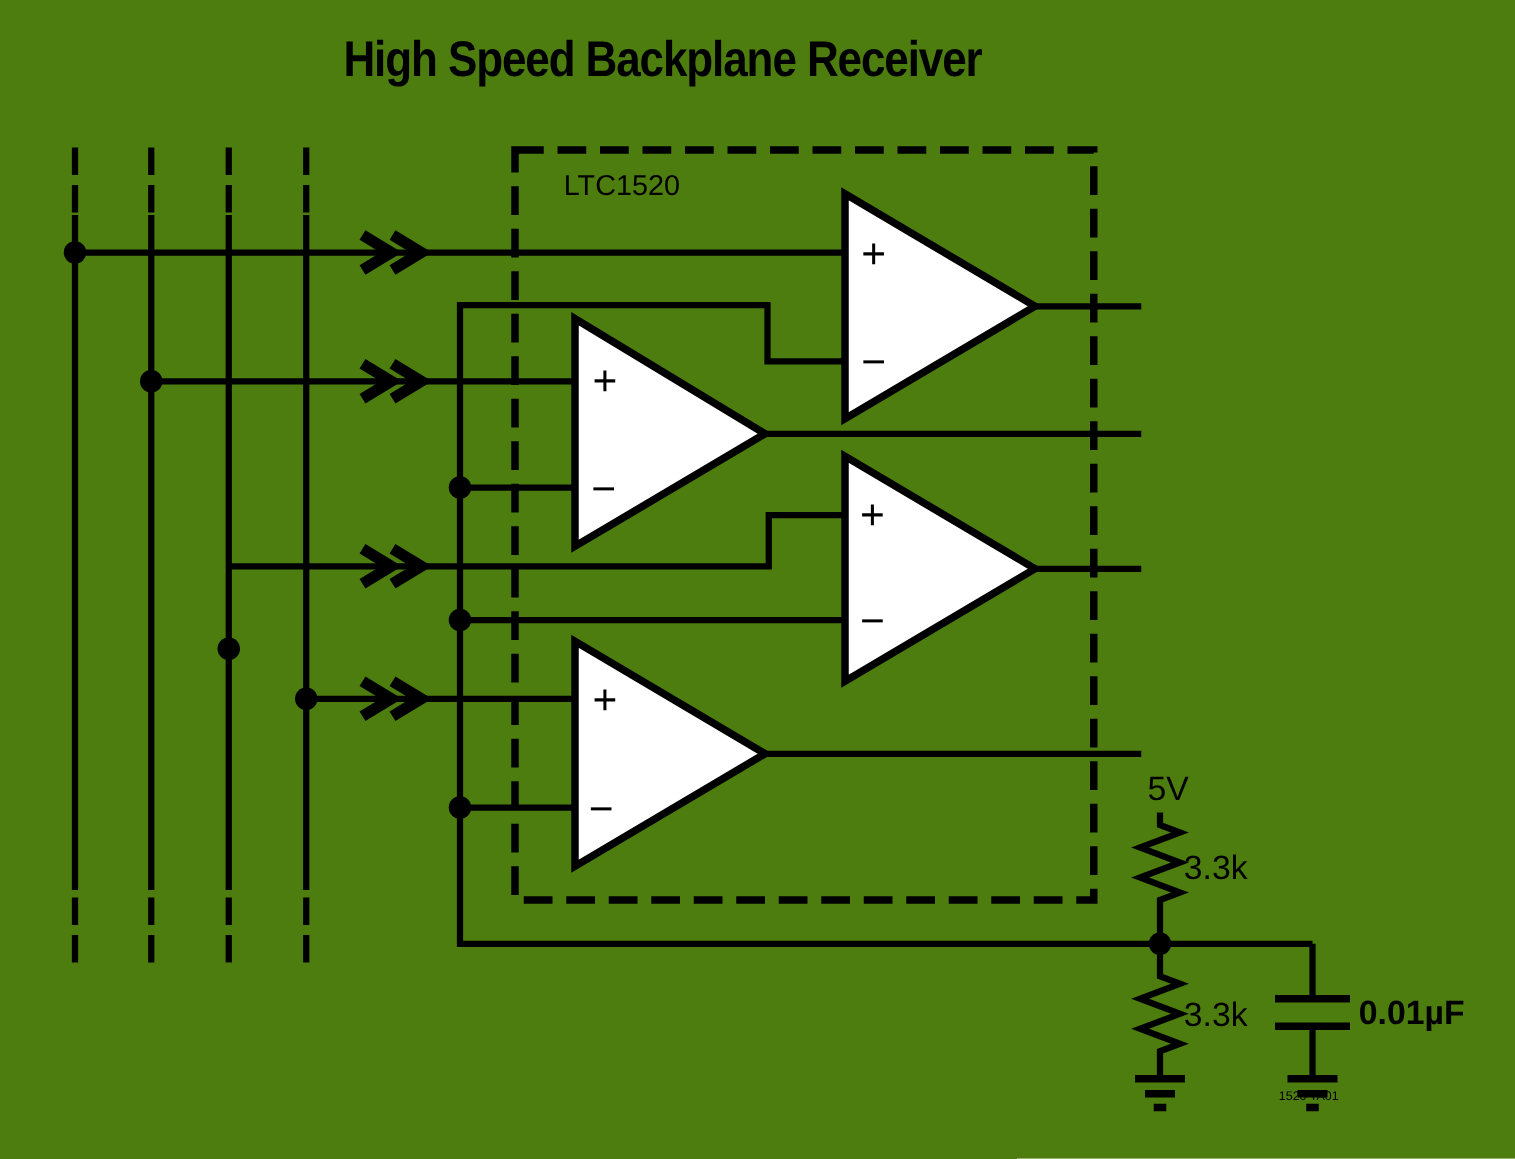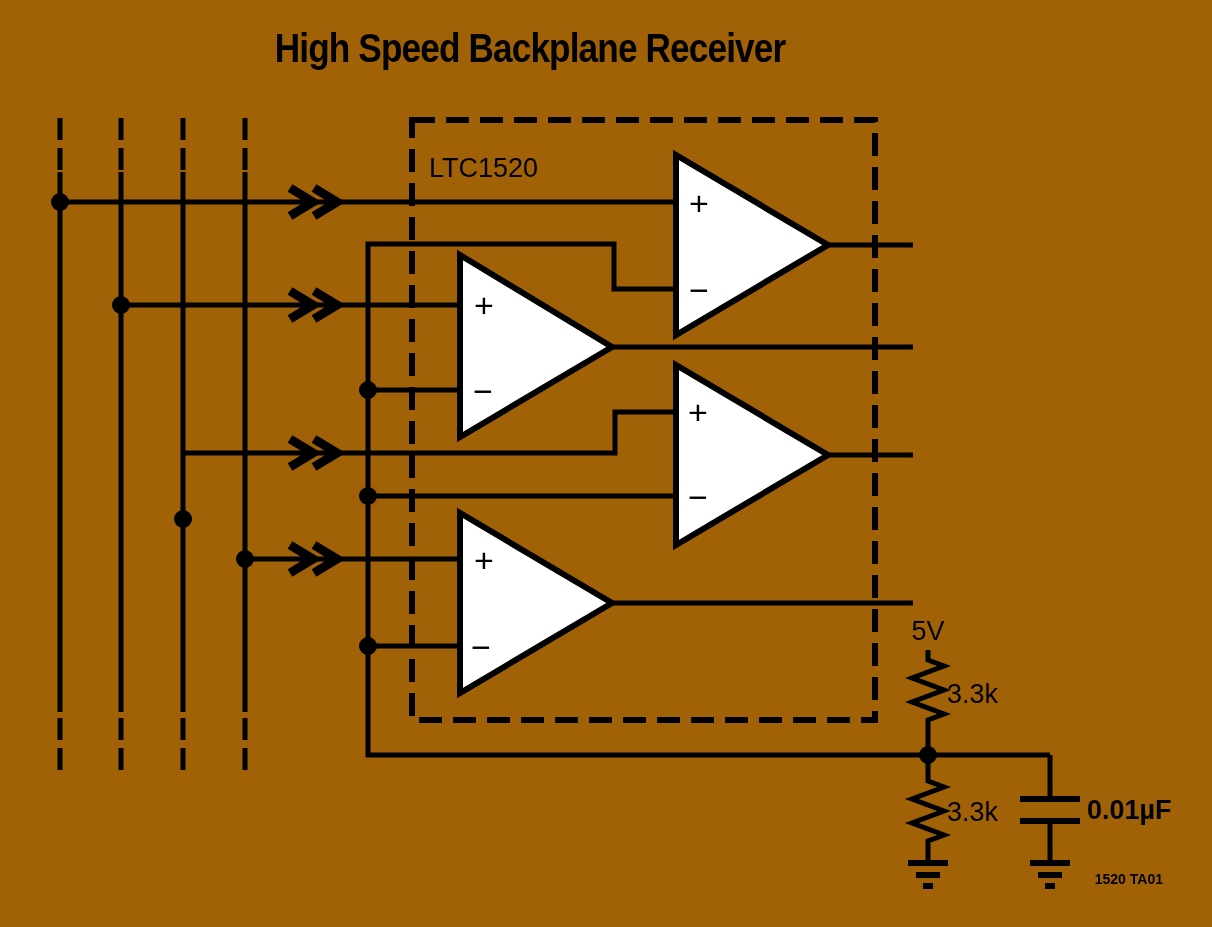--- a/index.html
+++ b/index.html
@@ -8,21 +8,21 @@
     background: #ffffff;
     width: 1212px;
     height: 927px;
     overflow: hidden;
     font-family: "Liberation Sans", sans-serif;
   }
   #stage {
     position: relative;
     width: 1212px;
     height: 927px;
-    background: #a16207;
+    background: #4d7c0f;
   }
   #wires {
     position: absolute;
     left: 0;
     top: 0;
   }
   .label {
     position: absolute;
     color: #000000;
     white-space: nowrap;
@@ -33,42 +33,39 @@
     top: 26px;
     width: 700px;
     text-align: center;
     font-size: 40px;
     font-weight: 700;
     letter-spacing: -1px;
     transform: scaleX(0.88);
     transform-origin: 50% 50%;
   }
   .ic-label {
-    left: 429px;
+    left: 451px;
     top: 136px;
-    font-size: 27px;
-    margin-top: 18px;
+    font-size: 23px;
   }
   .supply-label {
     left: 905px;
     top: 617px;
     width: 46px;
-    text-align: center;
+    text-align: right;
     font-size: 27px;
   }
   .r-top-label   { left: 947px;  top: 680px; font-size: 27px; }
   .r-bot-label   { left: 947px;  top: 798px; font-size: 27px; }
   .cap-label     { left: 1087px; top: 796px; font-size: 27px; font-weight: bold; }
   .fig-label {
     left: 1023px;
     top: 872px;
     width: 140px;
-    text-align: right;
-    font-size: 14px;
-    font-weight: bold;
+    font-size: 10px;
   }
   .sign {
     position: absolute;
     width: 44px;
     height: 44px;
     display: flex;
     align-items: center;
     justify-content: center;
     font-size: 34px;
     color: #000000;

